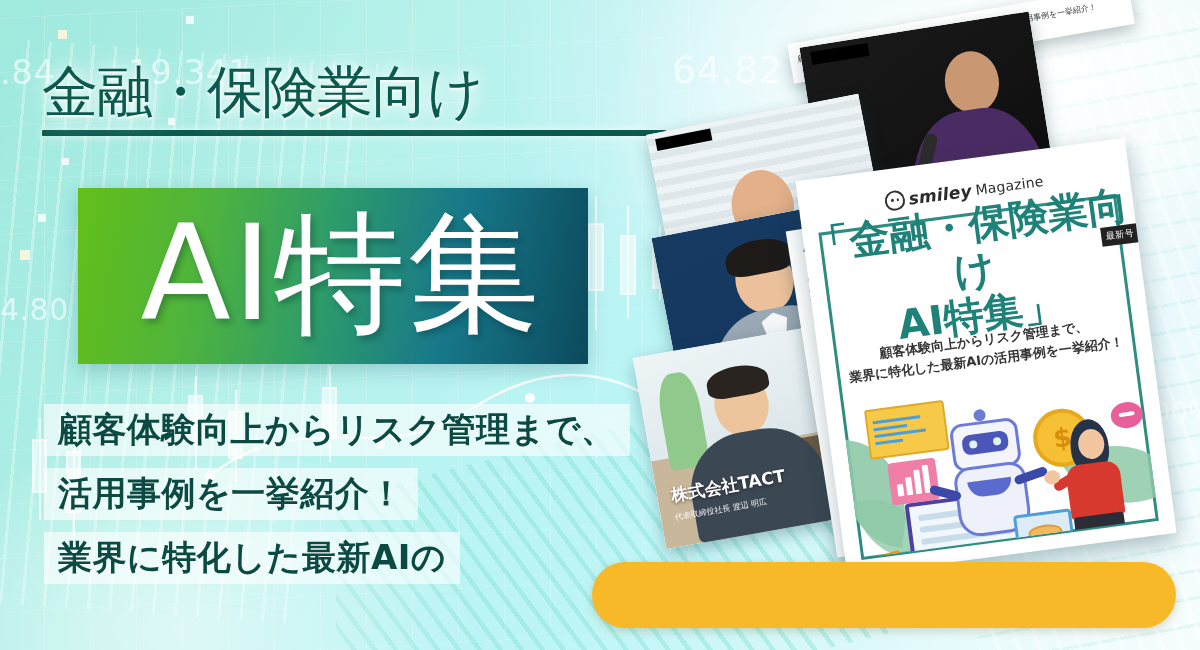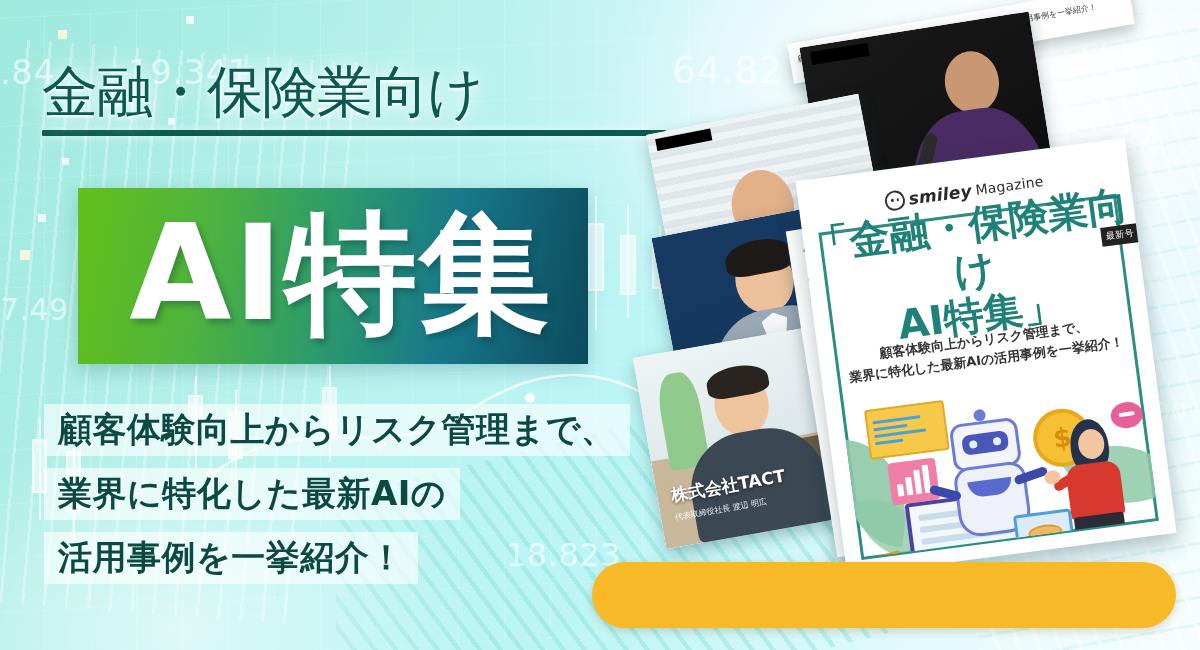--- a/index.html
+++ b/index.html
@@ -93,21 +93,21 @@
   }
 
   .title-box{
     position:absolute;left:78px;top:188px;width:510px;height:176px;
     background:linear-gradient(100deg,#63bf19 0%,#4fb43c 24%,#2e9c6a 48%,#17788a 72%,#0b4a5c 100%);
     box-shadow:0 6px 18px rgba(10,70,80,.22);
   }
   .title-text{
     position:absolute;left:16px;right:0;top:50%;transform:translateY(-52%);
     text-align:center;color:#ffffff;font-size:132px;line-height:1;
-    font-weight:700;letter-spacing:2px;
+    font-weight:400;letter-spacing:2px;
     text-shadow:3px 4px 6px rgba(0,40,45,.32);
   }
 
   .sublines{position:absolute;left:44px;top:404px;}
   .subline{
     display:inline-block;margin-bottom:12px;padding:5px 14px 7px 14px;
     background:rgba(255,255,255,.62);
     color:#0B4A42;font-size:34px;line-height:1.18;font-weight:700;
     letter-spacing:.5px;white-space:nowrap;
     text-shadow:0 1px 0 rgba(255,255,255,.7);
@@ -278,45 +278,44 @@
     <div class="sq" style="left:20px;top:250px;width:10px;height:10px;"></div>
     <div class="sq t" style="left:62px;top:158px;width:7px;height:7px;"></div>
   </div>
 
   <div class="bg-layer" id="bgnums">
       <div class="bgnum" style="left: 128px; top: 52px; font-size: 34px;">19.341</div>
       <div class="bgnum" style="left: 0px; top: 52px; font-size: 34px;">.84</div>
       <div class="bgnum" style="left: 672px; top: 48px; font-size: 38px;">64.827</div>
       <div class="bgnum" style="left: 1062px; top: 122px; font-size: 34px;">0.084</div>
       <div class="bgnum" style="left: 1010px; top: 438px; font-size: 30px;">2.509</div>
-      <div class="bgnum" style="left: 506px; top: 536px; font-size: 32px;">18.823</div>
-      <div class="bgnum" style="left: 0px; top: 292px; font-size: 30px;">7.49</div>
+      <div class="bgnum" style="left: 0px; top: 292px; font-size: 30px;">4.80</div>
       <div class="bgnum" style="left: 1128px; top: 398px; font-size: 26px;">1.00%</div>
     </div>
 
   <div class="content">
 
     <div class="headline-wrap">
       <div class="headline">金融・保険業向け</div>
       <div class="headline-rule"></div>
     </div>
 
     <div class="title-box">
       <div class="title-text">AI特集</div>
     </div>
 
     <div class="sublines">
       <span class="subline-row">
         <span class="subline">顧客体験向上からリスク管理まで、</span>
       </span>
       <span class="subline-row">
-        <span class="subline">業界に特化した最新AIの</span>
+        <span class="subline">活用事例を一挙紹介！</span>
       </span>
       <span class="subline-row">
-        <span class="subline">活用事例を一挙紹介！</span>
+        <span class="subline">業界に特化した最新AIの</span>
       </span>
     </div>
   </div>
 
   <div class="collage">
 
     <div class="card" style="left:168px;top:14px;width:346px;height:40px;transform:rotate(-10deg);background:#fff;">
       <div style="position:absolute;left:8px;top:11px;font-size:8px;color:#333;white-space:nowrap;">顧客体験向上からリスク管理まで、業界に特化した最新 AI の活用事例を一挙紹介！</div>
     </div>
 

